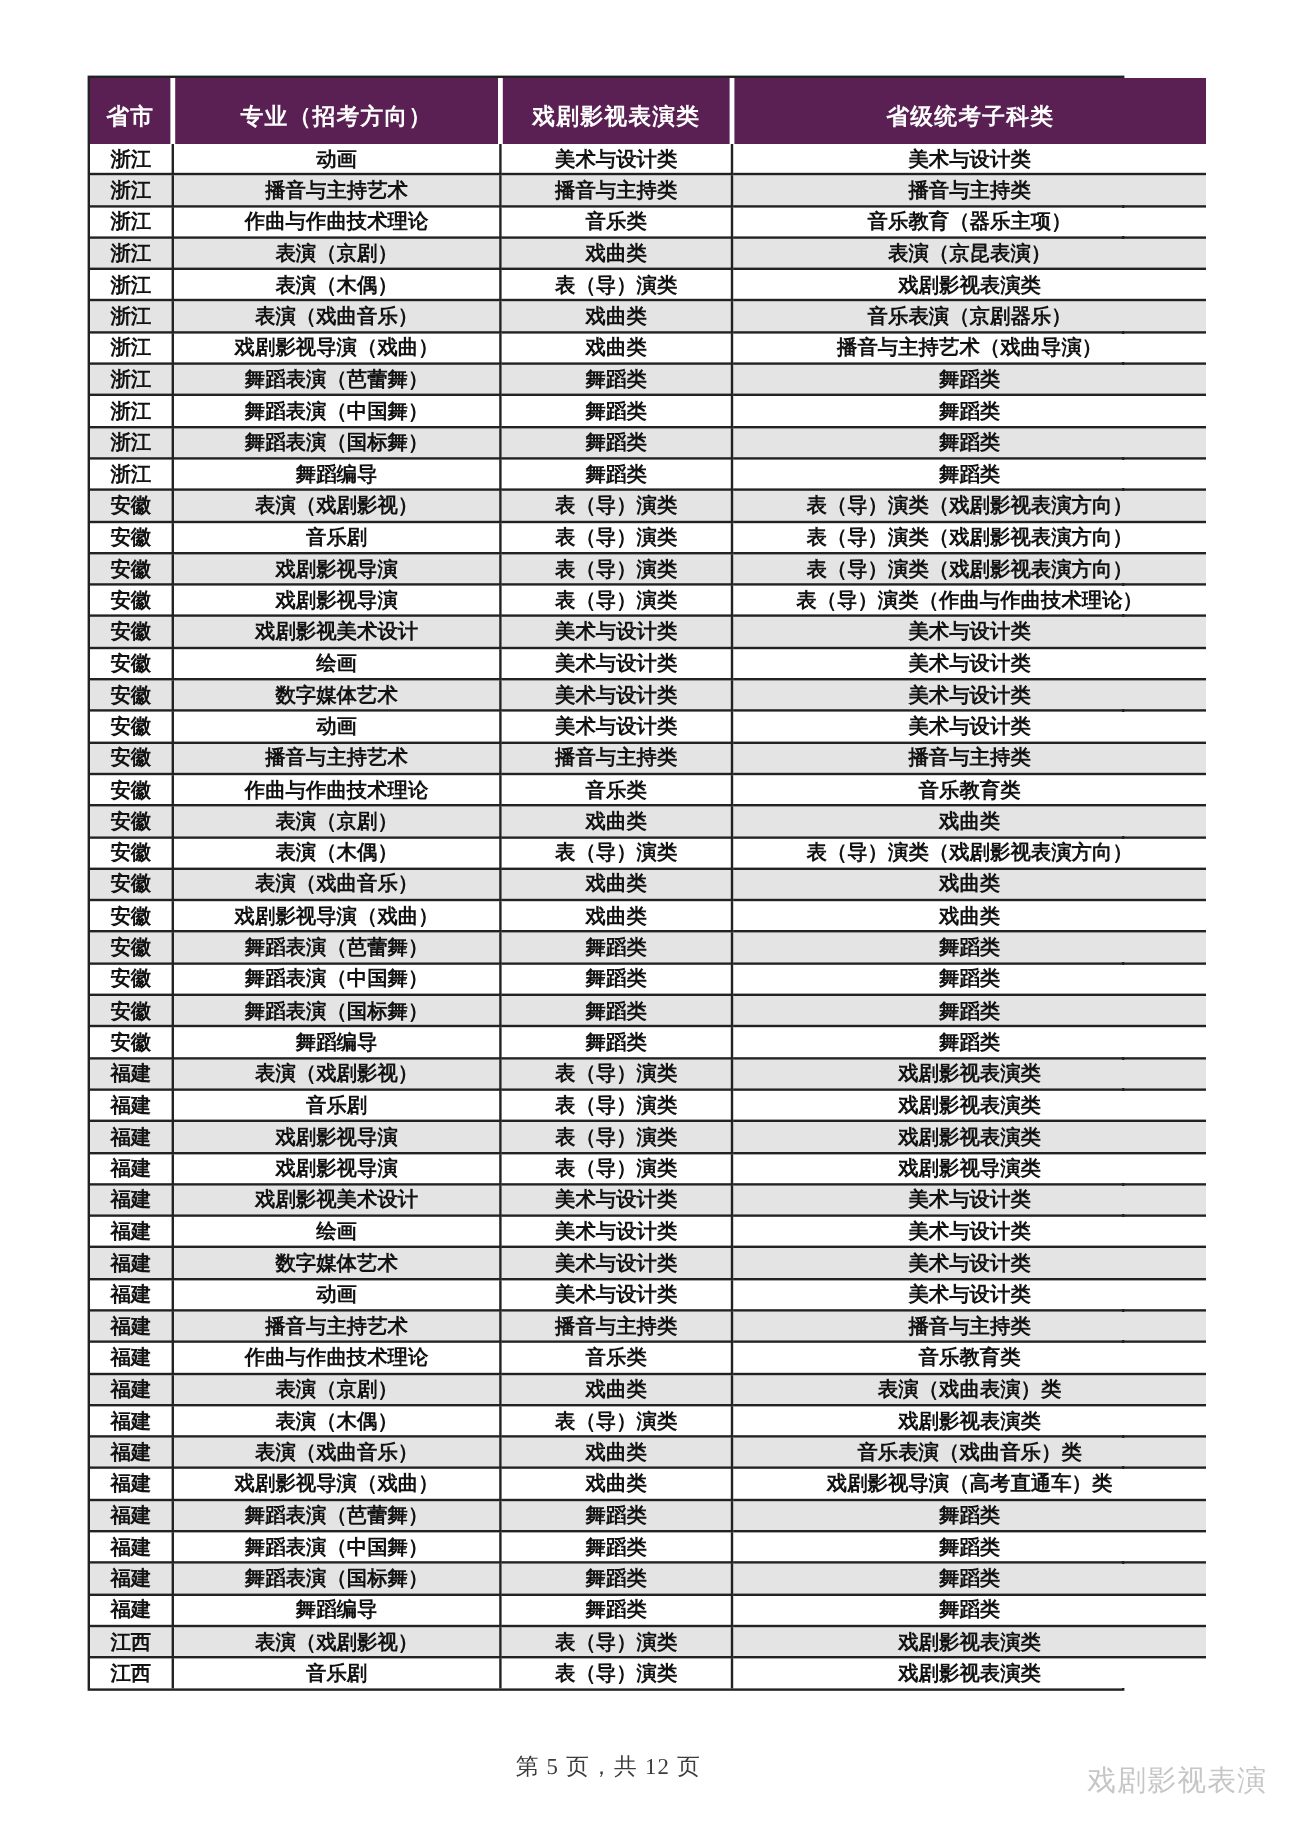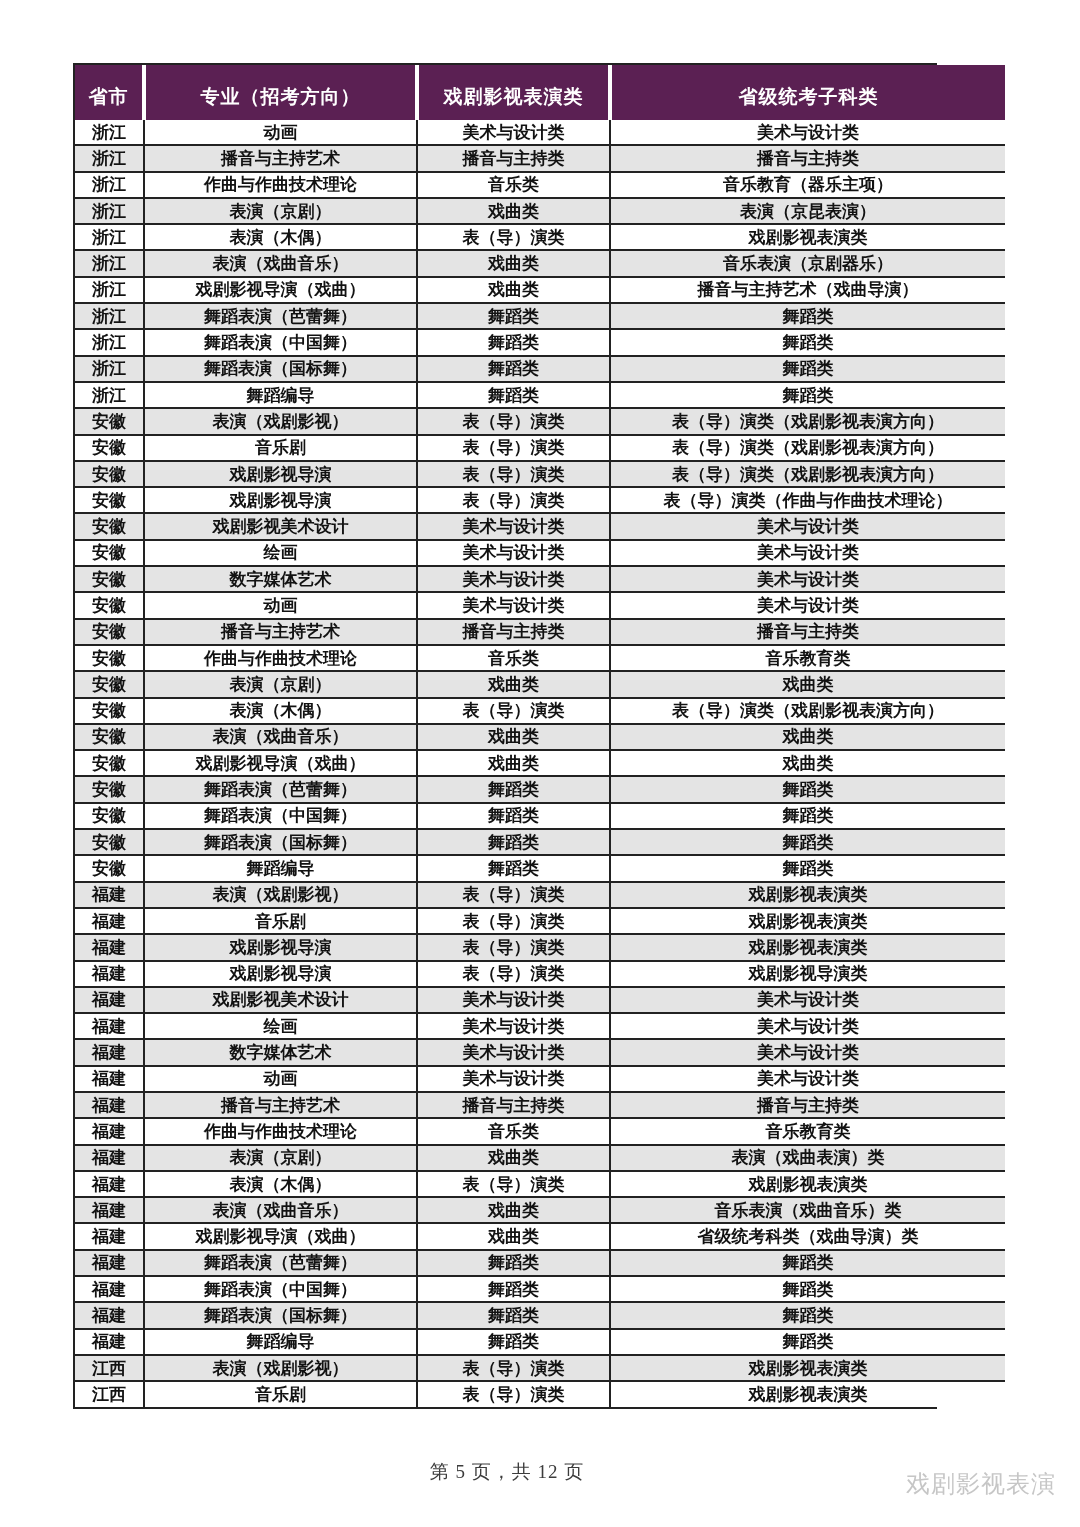--- a/index.html
+++ b/index.html
@@ -346,21 +346,21 @@
         <tr>
           <td>福建</td>
           <td>表演（戏曲音乐）</td>
           <td>戏曲类</td>
           <td>音乐表演（戏曲音乐）类</td>
         </tr>
         <tr>
           <td>福建</td>
           <td>戏剧影视导演（戏曲）</td>
           <td>戏曲类</td>
-          <td>省级统考科类（戏曲导演）类</td>
+          <td>戏剧影视导演（高考直通车）类</td>
         </tr>
         <tr>
           <td>福建</td>
           <td>舞蹈表演（芭蕾舞）</td>
           <td>舞蹈类</td>
           <td>舞蹈类</td>
         </tr>
         <tr>
           <td>福建</td>
           <td>舞蹈表演（中国舞）</td>

